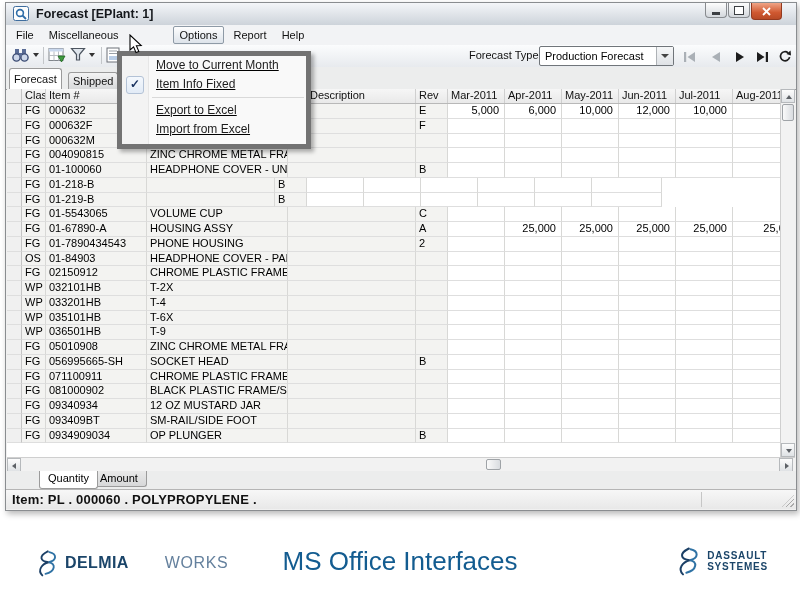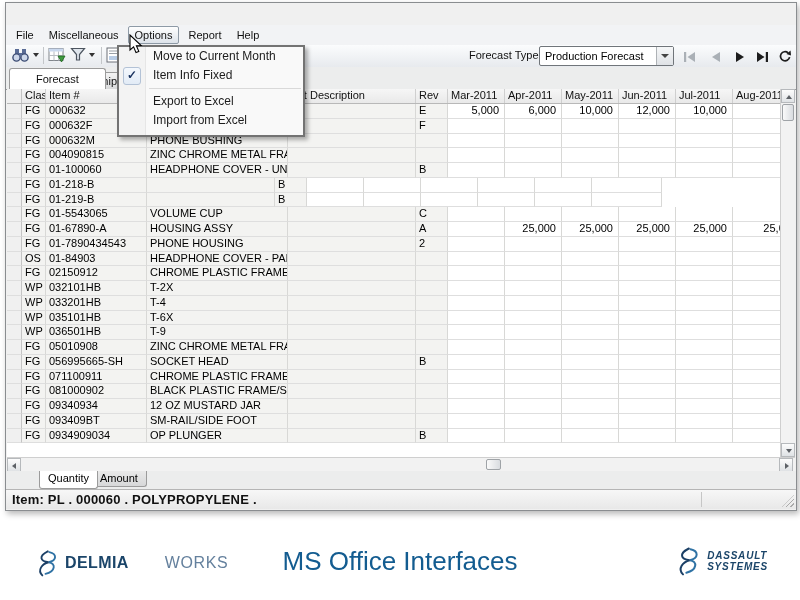--- a/index.html
+++ b/index.html
@@ -16,40 +16,40 @@
   .wbtn{border:1px solid #878a8e;border-top:none;border-radius:0 0 4px 4px;
         display:flex;align-items:center;justify-content:center;}
   .wbtn.minb{left:699px;width:22px;background:linear-gradient(#fdfdfd,#d4d8dd);}
   .wbtn.maxb{left:722px;width:22px;background:linear-gradient(#fdfdfd,#d4d8dd);}
   .wbtn.closeb{left:745px;width:31px;height:17px;background:linear-gradient(#f0a486,#cf5830 60%,#b84a26);border-color:#93391f;}
   .glyph-min{width:8px;height:3px;background:#3c3f43;margin-top:6px;}
   .glyph-max{width:8px;height:7px;border:1.5px solid #3c3f43;background:#fff;}
   
   .menubar{position:absolute;left:0;top:22px;right:0;height:20px;background:#f2f3f5;font-size:11px;}
   .mitem{display:inline-block;height:16px;line-height:16px;padding:0 6px;margin-top:1px;color:#111;}
-  .mitem.active{border:1px solid #8e9aa6;border-radius:2px;background:linear-gradient(#fefefe,#dde3ea);}
+  .mitem.active{border:1px solid #8e9aa6;border-radius:2px;background:linear-gradient(#fefefe,#dde3ea);margin-left:45px;}
   
   .toolbar{position:absolute;left:0;top:42px;right:0;height:22px;
            background:linear-gradient(#fbfcfd,#e7eaee);border-bottom:1px solid #c7cacd;}
   .tbi{position:absolute;top:2px;}
   .tsep{position:absolute;top:2px;width:1px;height:17px;background:#c3c6c9;}
   .caret{position:absolute;top:8px;width:0;height:0;border-left:3.5px solid transparent;
          border-right:3.5px solid transparent;border-top:4px solid #333;}
   .ft-label{position:absolute;left:463px;top:4px;font-size:11px;color:#111;text-align:center;}
   .combo{position:absolute;left:533px;top:1px;width:133px;height:18px;background:#fff;
          border:1px solid #70757a;border-radius:2px;font-size:11px;line-height:18px;}
   .combo-text{padding-left:5px;}
   .combo-btn{position:absolute;right:0;top:0;width:16px;height:100%;border-left:1px solid #aeb2b6;
              background:linear-gradient(#f6f7f8,#dfe2e6);}
   .combo-btn:after{content:"";position:absolute;left:4px;top:7px;border-left:4px solid transparent;
              border-right:4px solid transparent;border-top:4px solid #444;}
   .navb{position:absolute;top:4px;width:18px;height:14px;}
   
   .tabstrip{position:absolute;left:0;top:64px;right:0;height:22px;border-bottom:1px solid #9b9b9b;background:#eceded;}
-  .tab{position:absolute;bottom:0;height:17px;line-height:17px;padding:0 26px;font-size:11px;color:#111;
+  .tab{position:absolute;bottom:0;height:17px;line-height:17px;padding:0 4px;font-size:11px;color:#111;
        border:1px solid #9b9b9b;border-bottom:none;border-radius:3px 3px 0 0;
        background:linear-gradient(#f3f3f3,#d9dadb);box-sizing:border-box;}
   .tab.active{height:21px;line-height:20px;background:#fff;z-index:3;}
   
   .grid{position:absolute;left:1px;top:86px;width:788px;height:368px;background:#fff;overflow:hidden;}
   .ghead{display:flex;height:14px;background:linear-gradient(#f6f6f6,#e9e9e9);border-bottom:1px solid #b8b8b8;}
   .gh{box-sizing:border-box;border-right:1px solid #cfcfcf;font-size:11px;line-height:13px;color:#111;
       padding-left:3px;white-space:nowrap;overflow:hidden;flex:none;}
   .gbody{position:relative;}
   .grow{display:flex;height:14.75px;}
@@ -76,47 +76,69 @@
         border:1px solid #9b9b9b;border-top:none;border-radius:0 0 3px 3px;background:linear-gradient(#e9e9e9,#d7d8d9);margin-left:30px;}
   .btab.active{height:17px;background:#fff;z-index:2;}
   .statusbar{position:absolute;left:0;top:486px;right:0;height:19px;
              background:linear-gradient(#f7f7f7,#e8e8e8);border-top:1px solid #b5b5b5;}
   .status-text{position:absolute;left:6px;top:2px;font-size:13px;font-weight:bold;color:#111;letter-spacing:.2px;}
   .status-div{position:absolute;left:695px;top:2px;width:1px;height:15px;background:#c6c6c6;}
   .grip{position:absolute;right:2px;bottom:2px;width:12px;height:12px;
         background:repeating-linear-gradient(135deg,transparent,transparent 2px,#aaa 2px,#aaa 3px);
         clip-path:polygon(100% 0,100% 100%,0 100%);}
   
-  .menupopup{position:absolute;left:111px;top:42px;width:184px;height:88px;background:#f9f9f9;
-             border:2px solid #737373;box-shadow:3px 3px 4px rgba(0,0,0,.3);z-index:40;}
+  .menupopup{position:absolute;left:111px;top:48px;width:184px;height:88px;background:#f9f9f9;
+             border:5px solid #737373;box-shadow:3px 3px 4px rgba(0,0,0,.3);z-index:40;text-decoration:underline;}
   .gutter{position:absolute;left:0;top:0;bottom:0;width:26px;background:#f3f3f3;border-right:1px solid #e6e6e6;}
   .mpitem{position:relative;height:19px;line-height:19px;padding-left:34px;font-size:12px;color:#1c1c1c;margin-top:0;}
   .mpitem:first-of-type{margin-top:3px;}
   .mpsep{height:1px;background:#d9d9d9;margin:3px 2px 3px 30px;}
   .checkbox{position:absolute;left:4px;top:1px;width:16px;height:16px;border:1px solid #b3c2d6;
             border-radius:3px;background:linear-gradient(#f4f8fd,#e2ebf6);text-align:center;
             line-height:15px;font-size:12px;font-weight:bold;color:#17305e;}
   
   .cursor{position:absolute;left:122px;top:31px;z-index:100;}
   
   .footer{position:absolute;left:0;top:540px;width:800px;height:60px;background:#fff;}
   .brand-left{position:absolute;left:33px;top:9px;display:flex;align-items:center;}
   .b-bold{font-size:16px;font-weight:bold;color:var(--brand-navy,#1b4569);letter-spacing:.4px;margin-left:4px;}
   .b-light{font-size:16px;font-weight:400;color:#64809d;letter-spacing:.6px;margin-left:36px;}
   .footer-title{position:absolute;left:0;right:0;top:6px;text-align:center;font-size:26px;
                 color:var(--footer-title,#135c90);}
   .brand-right{position:absolute;right:32px;top:6px;display:flex;align-items:center;}
-  .ds-text{margin-left:4px;font-size:10px;font-weight:bold;font-style:italic;color:var(--brand-navy,#1b4569);
+  .ds-text{margin-left:4px;font-size:10px;font-weight:bold;color:var(--brand-navy,#1b4569);
            letter-spacing:.8px;line-height:11px;}
 </style>
 </head>
 <body>
 
 <div class="window">
 
+  <div class="titlebar">
+    <span class="appicon">
+      <svg width="16" height="15">
+          <rect x="0.5" y="0.5" width="15" height="14" rx="2" fill="#fdfdfd" stroke="#3f6d9e"></rect>
+          <circle cx="7" cy="7" r="3.4" fill="none" stroke="#2f6da8" stroke-width="1.6"></circle>
+          <line x1="9.5" y1="9.5" x2="13" y2="13" stroke="#2f6da8" stroke-width="1.8"></line>
+        </svg>
+    </span>
+    <span class="title">Forecast  [EPlant: 1]</span>
+    <div class="wbtn minb">
+        <span class="glyph-min"></span>
+      </div>
+    <div class="wbtn maxb">
+        <span class="glyph-max"></span>
+      </div>
+    <div class="wbtn closeb">
+      <svg width="9" height="9">
+          <line x1="1" y1="1" x2="8" y2="8" stroke="#fff" stroke-width="1.8"></line>
+          <line x1="8" y1="1" x2="1" y2="8" stroke="#fff" stroke-width="1.8"></line>
+        </svg>
+    </div>
+  </div>
 
   <div class="menubar" style="padding-left:4px;">
     <span class="mitem">File</span>
     <span class="mitem">Miscellaneous</span>
     <span class="mitem active">Options</span>
     <span class="mitem">Report</span>
     <span class="mitem">Help</span>
   </div>
 
   <div class="toolbar">

